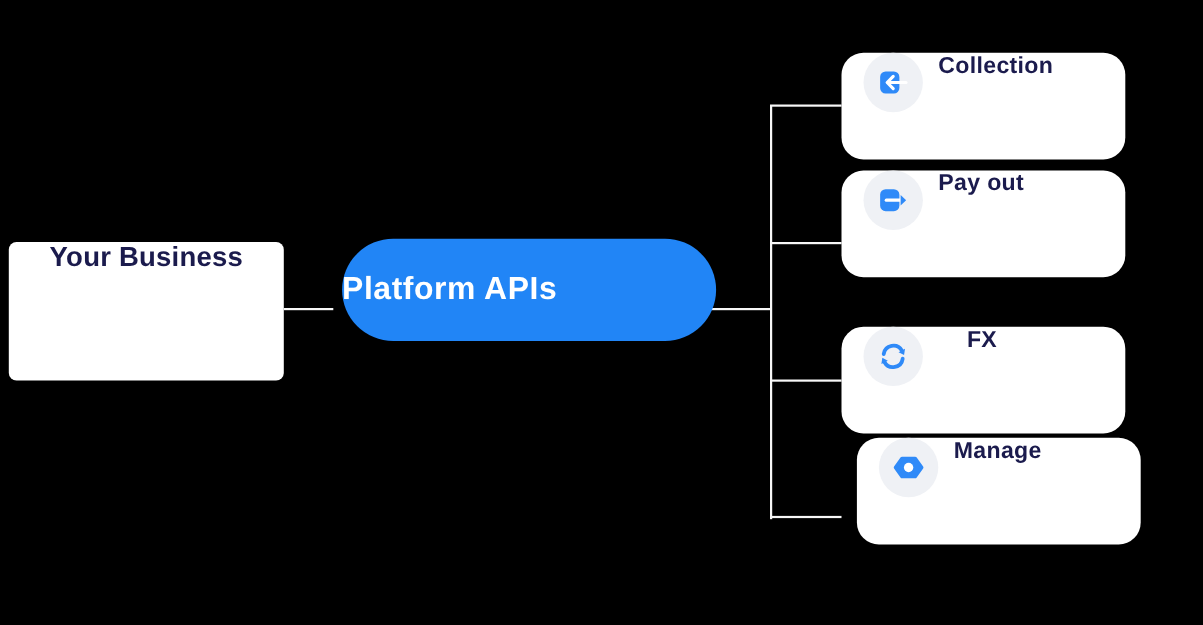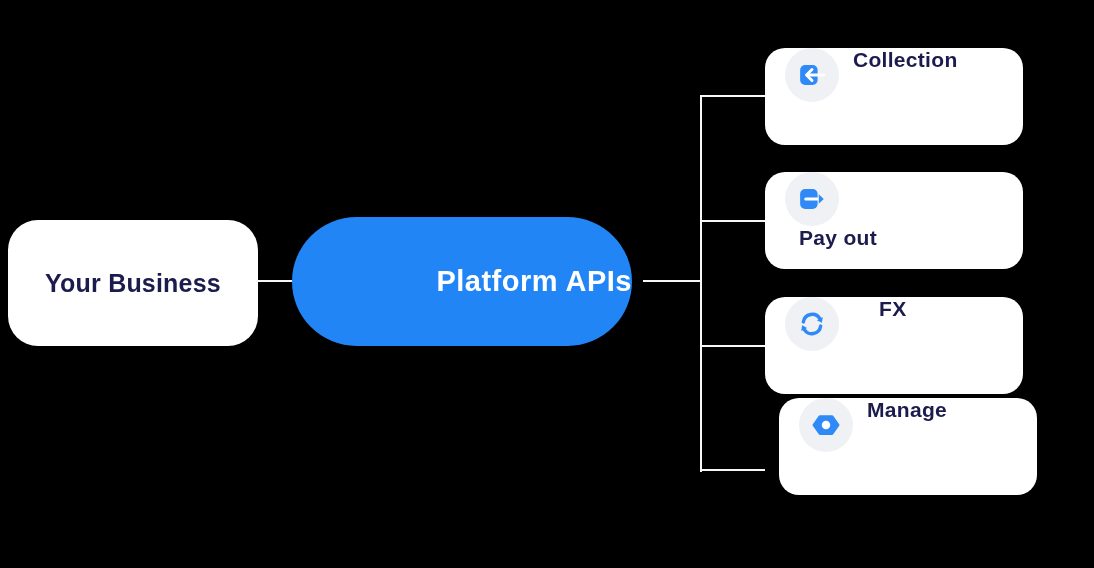--- a/index.html
+++ b/index.html
@@ -29,46 +29,46 @@
   #trunk{left:700px;top:96px;height:376px;}
   .branch{left:700px;width:65px;}
   #branch-0{top:95px;}
   #branch-1{top:220px;}
   #branch-2{top:345px;}
   #branch-3{top:469px;}
 
   
   .business-card{
     position:absolute;left:8px;top:220px;width:250px;height:126px;
-    background:var(--card-bg);border-radius:30px;
-    display:flex;align-items:center;justify-content:center;
+    background:var(--card-bg);border-radius:7px;
+    display:flex;align-items:flex-start;justify-content:center;
   }
   .business-label{
     color:var(--text-navy);font-size:25px;font-weight:700;letter-spacing:.2px;
   }
 
   
   .platform-pill{
-    position:absolute;left:292px;top:217px;width:340px;height:129px;
+    position:absolute;left:311px;top:217px;width:340px;height:93px;
     background:var(--accent-blue);border-radius:999px;
-    display:flex;align-items:center;justify-content:flex-end;
+    display:flex;align-items:center;justify-content:flex-start;
   }
   .pill-label{
     color:#ffffff;font-size:29px;font-weight:700;letter-spacing:.5px;
   }
 
   
   .service-card{
     position:absolute;left:765px;width:258px;height:97px;
     background:var(--card-bg);border-radius:20px;
     display:flex;align-items:flex-start;
     padding-left:20px;
   }
   #service-0{top:48px;}
-  #service-1{top:172px;flex-direction:column;}
+  #service-1{top:155px;}
   #service-2{top:297px;gap:26px;}
   #service-3{top:398px;margin-left:14px;}
   .icon-circle{
     width:54px;height:54px;border-radius:50%;
     background:var(--icon-circle-bg);
     display:flex;align-items:center;justify-content:center;
     flex:0 0 auto;
   }
   .icon-circle svg{width:30px;height:30px;display:block;}
   .service-label{

